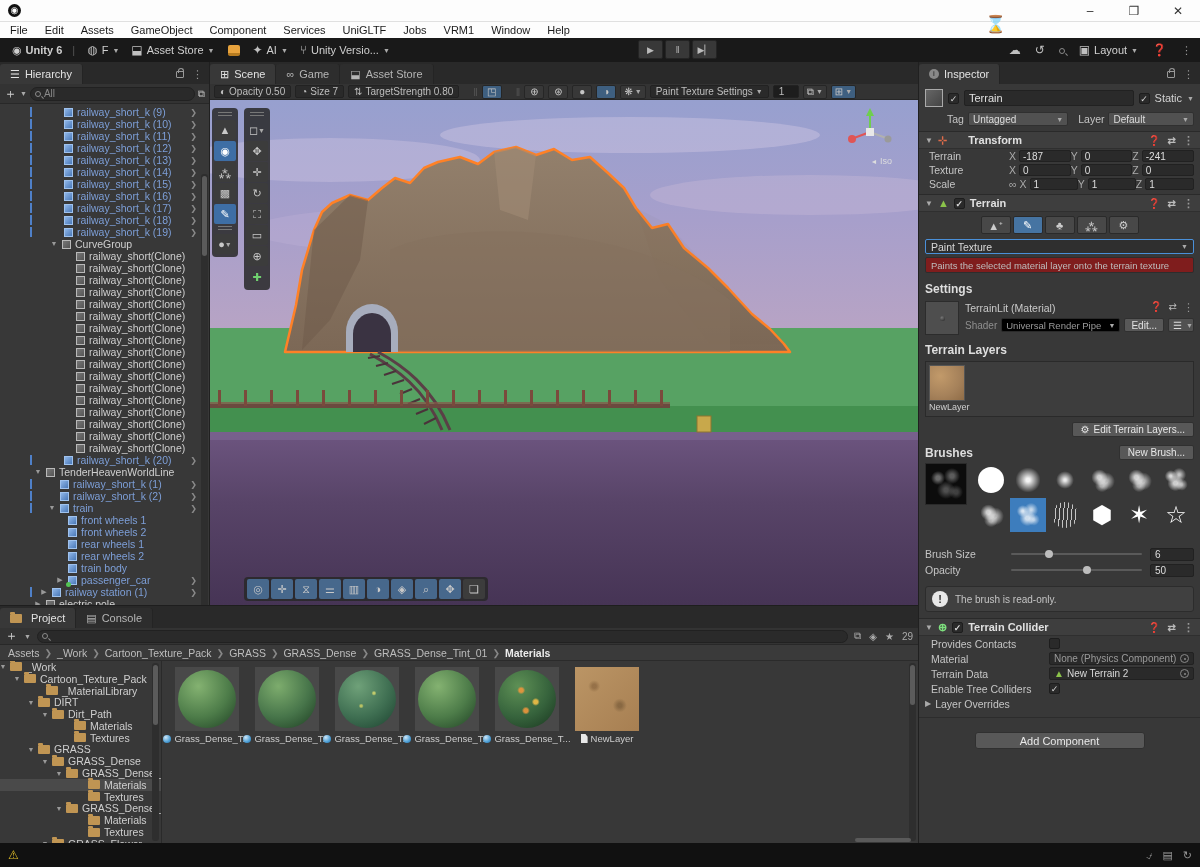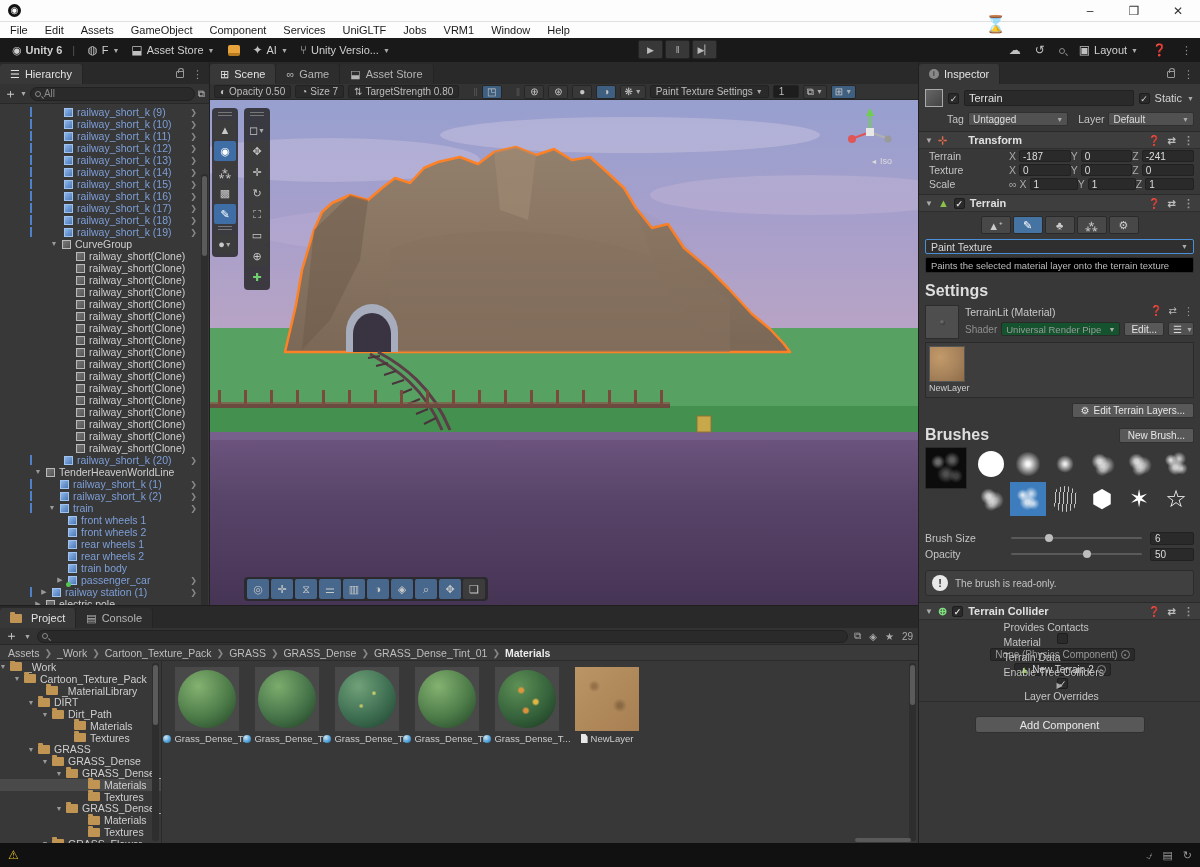--- a/index.html
+++ b/index.html
@@ -110,32 +110,32 @@
   .axis { display:flex; align-items:center; gap:3px; flex:1; }
   .axis span.axl { color:#aaa; }
   .numfield { flex:1; height:12px; background:#2a2a2a; border:1px solid #212121; border-radius:2px;
     padding:0 3px; color:#ddd; font-size:10px; line-height:11px; }
   .tools-row { display:flex; justify-content:center; gap:2px; padding:4px 0 3px; }
   .tool-btn { width:30px; height:18px; background:#484848; border:1px solid #2a2a2a; border-radius:2px;
     display:flex; align-items:center; justify-content:center; color:#ccc; font-size:11px; }
   .tool-btn.on { background:#4674a2; color:#fff; }
   .paint-dd { margin:2px 6px; height:15px; background:#2f2f2f; border:1px solid #4a90d9; border-radius:2px;
     display:flex; align-items:center; padding:0 5px; color:#d8d8d8; font-size:10.5px; }
-  .helpbox { margin:3px 6px; height:16px; background:#000000; border:1px solid #2d2d2d; border-radius:2px;
+  .helpbox { margin:3px 6px; height:16px; background:#7f1d1d; border:1px solid #2d2d2d; border-radius:2px;
     display:flex; align-items:center; padding:0 5px; color:#bdbdbd; font-size:9.5px; }
-  .sec-label { padding:6px 6px 3px; font-weight:bold; color:#dedede; font-size:16px; }
+  .sec-label { padding:6px 6px 3px; font-weight:bold; color:#dedede; font-size:12px; }
   .mat-block { display:flex; gap:6px; padding:2px 6px; }
   .mat-thumb { width:34px; height:34px; background:#4e4e4e; border:1px solid #2c2c2c; position:relative; }
   .mat-thumb:after{ content:""; position:absolute; left:14px; top:14px; width:5px; height:5px; border-radius:50%;
     background:radial-gradient(circle at 35% 30%, #777, #222); }
   .mat-info { flex:1; }
   .mat-title-row { display:flex; align-items:center; color:#c9c9c9; font-size:10.5px; }
   .mat-title-row .hdr-icons { margin-left:auto; display:flex; gap:6px; color:#bbb; font-size:10px; }
   .shader-row { display:flex; align-items:center; gap:4px; margin-top:4px; color:#8f8f8f; font-size:10px; }
-  .shader-dd { flex:1; height:14px; background:#14532d; border:1px solid #2a2a2a; border-radius:2px;
+  .shader-dd { flex:1; height:14px; background:#000000; border:1px solid #2a2a2a; border-radius:2px;
     color:#9a9a9a; display:flex; align-items:center; padding:0 4px; font-size:9.5px; }
   .edit-btn { height:14px; background:#585858; border:1px solid #303030; border-radius:2px; padding:0 6px;
     color:#e2e2e2; font-size:10px; display:flex; align-items:center; }
   .layersbox { margin:1px 6px; height:56px; background:#3d3d3d; border:1px solid #2a2a2a; padding:3px; }
   .tl-thumb { width:36px; height:36px; background:
       radial-gradient(circle at 30% 30%, #c29a6a, #a5815a 60%, #8f6c47),
       #a5815a; border:1px solid #555; }
   .tl-name { font-size:9px; color:#cfcfcf; margin-top:1px; }
   .right-btn-row { display:flex; justify-content:flex-end; padding:4px 6px 0; }
   .gray-btn { height:15px; background:#585858; border:1px solid #303030; border-radius:2px; padding:0 8px;
@@ -169,21 +169,21 @@
   .slider-row { display:flex; align-items:center; padding:2px 6px; font-size:10.5px; color:#c5c5c5; height:16px; }
   .slider-row .lbl { width:78px; }
   .track { flex:1; height:2px; background:#5a5a5a; border-radius:1px; position:relative; margin:0 8px; }
   .knob { position:absolute; top:-3px; width:8px; height:8px; border-radius:50%; background:#bdbdbd; }
   .val-field { width:44px; height:13px; background:#2a2a2a; border:1px solid #212121; border-radius:2px;
     color:#ddd; font-size:10px; padding:0 4px; line-height:12px; }
   .infobox { margin:8px 6px 6px; min-height:26px; background:#404040; border:1px solid #2c2c2c; border-radius:3px;
     display:flex; align-items:center; gap:7px; padding:4px 6px; color:#c3c3c3; font-size:10px; }
   .bang { width:16px; height:16px; border-radius:50%; background:#e8e8e8; color:#333; font-weight:bold;
     text-align:center; line-height:16px; font-size:11px; flex:none; }
-  .tc-row { display:flex; align-items:center; padding:1px 6px 1px 12px; height:15px; font-size:10.5px; color:#c5c5c5;flex-direction:column;}
+  .tc-row { display:flex; align-items:center; padding:1px 6px 1px 12px; height:15px; font-size:10.5px; color:#c5c5c5;}
   .tc-row .lbl { width:118px; flex:none; }
   .objfield { flex:1; height:13px; background:#2a2a2a; border:1px solid #212121; border-radius:2px;
     display:flex; align-items:center; gap:3px; padding:0 4px; color:#9a9a9a; font-size:10px; }
   .objfield .picker { margin-left:auto; width:9px; height:9px; border:1px solid #888; border-radius:50%;
     position:relative; }
   .objfield .picker:after { content:""; position:absolute; left:2.5px; top:2.5px; width:2px; height:2px;
     background:#888; border-radius:50%; }
   .addcomp { margin:14px auto 0; width:170px; height:17px; background:#585858; border:1px solid #303030;
     border-radius:3px; color:#e8e8e8; font-size:11px; display:flex; align-items:center; justify-content:center; }
 
@@ -866,20 +866,21 @@
             <span>Universal Render Pipe</span>
               <span class="caret" style="margin-left:auto">▼</span>
           </div>
           <div class="edit-btn">
             <span>Edit...</span>
           </div>
           <div class="dd" style="width:26px">☰<span class="caret">▼</span></div>
         </div>
       </div>
     </div>
+    <div class="sec-label">Terrain Layers</div>
     <div class="layersbox">
       <div class="tl-thumb"></div>
       <div class="tl-name">NewLayer</div>
     </div>
     <div class="right-btn-row">
       <div class="gray-btn">
         <span>⚙</span>
         <span>Edit Terrain Layers...</span>
       </div>
     </div>

